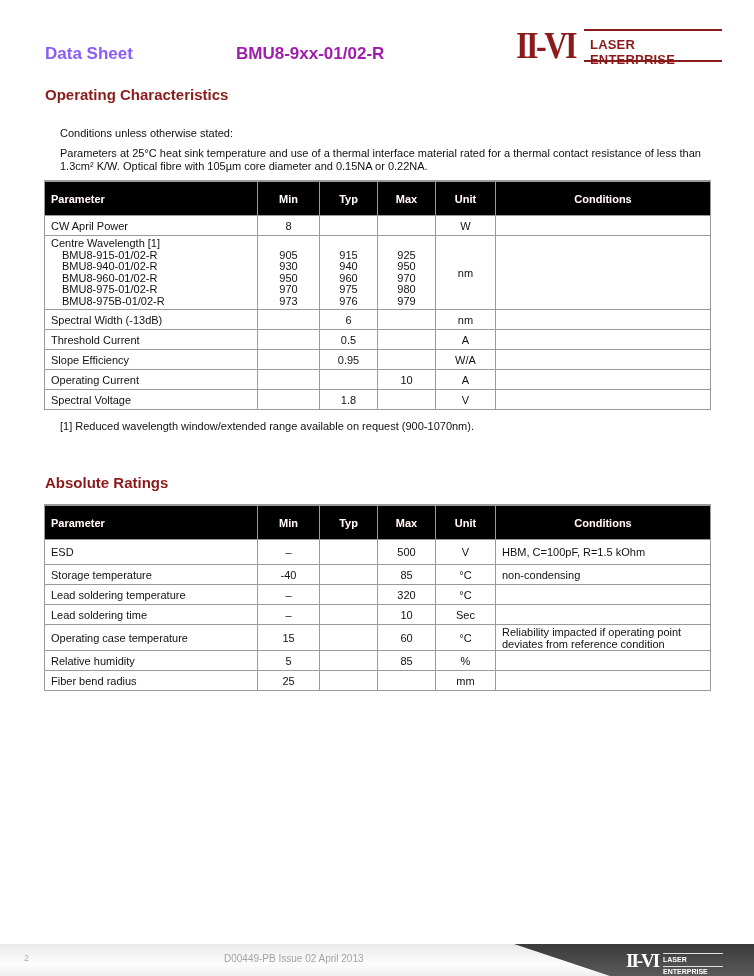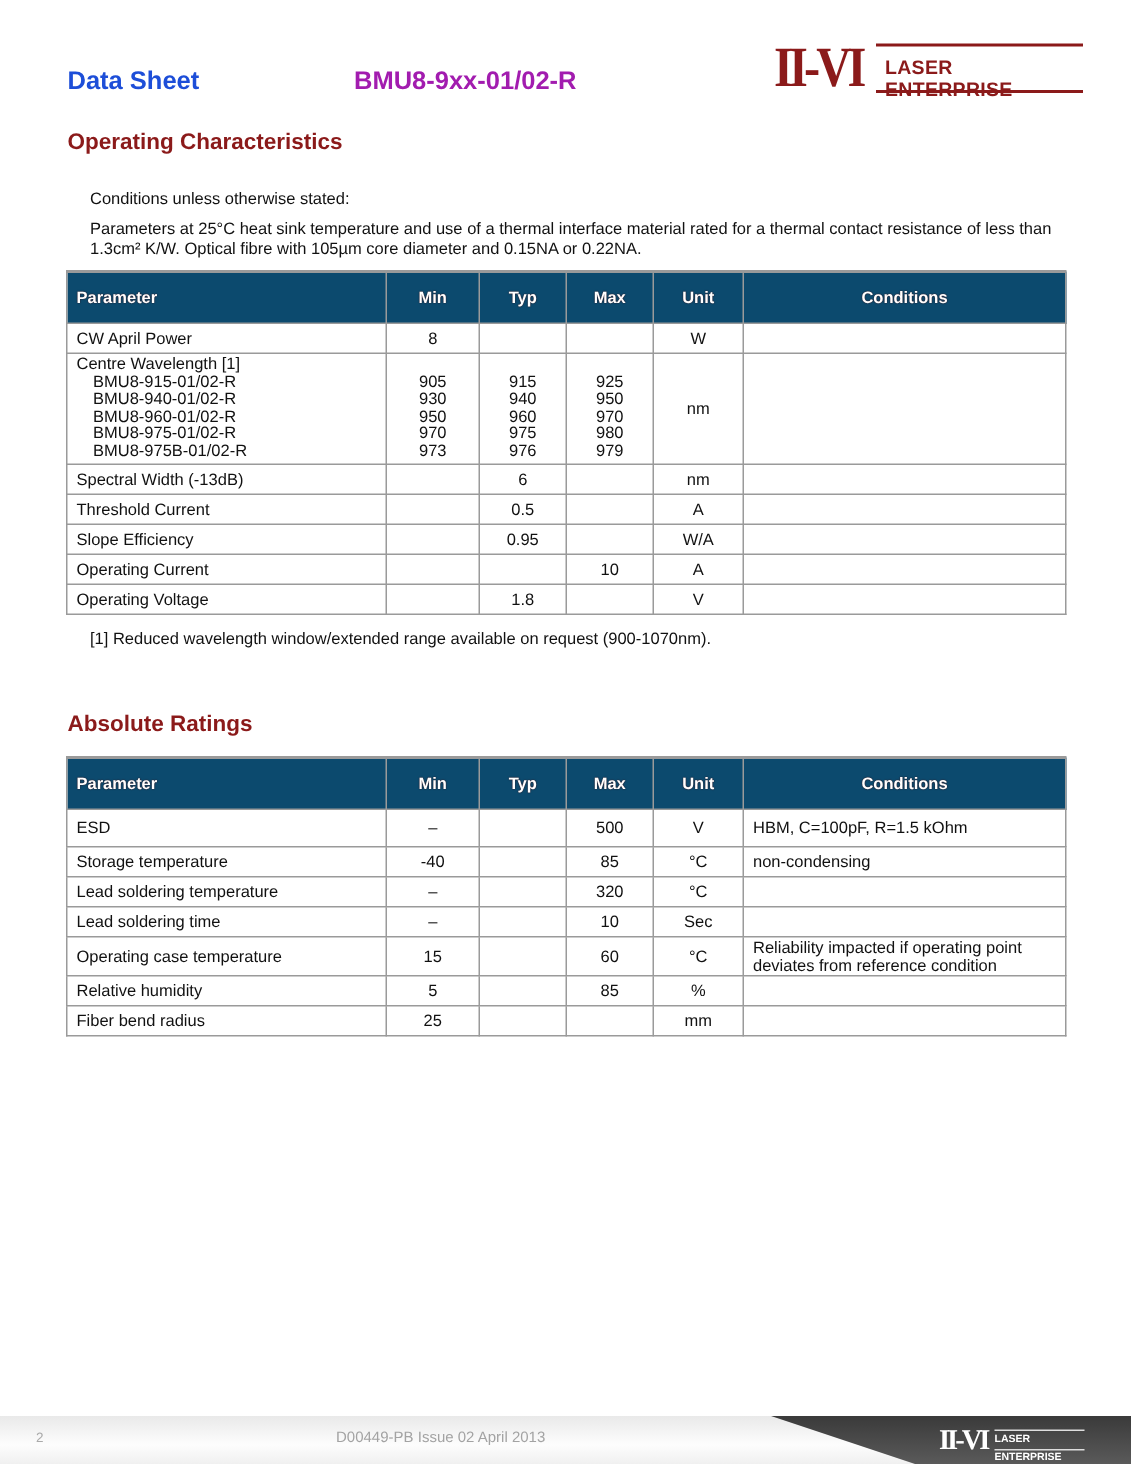--- a/index.html
+++ b/index.html
@@ -1,27 +1,27 @@
 <!DOCTYPE html>
 <html><head>
 <meta charset="utf-8">
 <style>
   html,body{margin:0;padding:0;}
   body{width:754px;height:976px;position:relative;background:#fff;font-family:"Liberation Sans",sans-serif;color:#111;overflow:hidden;}
-  .hdr-title{position:absolute;left:45px;top:44px;font-size:17px;font-weight:bold;color:#1d4ed8;text-align:right;}
+  .hdr-title{position:absolute;left:45px;top:44px;font-size:17px;font-weight:bold;color:#8b5cf6;text-align:right;}
   .hdr-part{position:absolute;left:236px;top:44px;font-size:17px;font-weight:bold;color:#a21caf;}
   .logo{position:absolute;left:516px;top:27px;width:206px;height:37px;}
   .logo .mark{position:absolute;left:0;top:0;height:37px;font-family:"Liberation Serif",serif;font-weight:bold;font-size:38px;line-height:37px;color:#8b1a1a;letter-spacing:-3px;transform:scaleX(0.85);transform-origin:left;}
   .logo .line{position:absolute;left:68px;right:0;height:2px;background:#8b1a1a;}
   .logo .l1{top:2px;} .logo .l2{bottom:2px;}
   .logo .txt{position:absolute;left:74px;top:10px;font-size:13px;font-weight:bold;color:#8b1a1a;letter-spacing:0.2px;}
   h2{position:absolute;left:45px;margin:0;font-size:15px;font-weight:bold;color:#8b1a1a;}
   .p{position:absolute;left:60px;font-size:11px;color:#111;line-height:13px;}
   table{position:absolute;left:44px;border-collapse:collapse;font-size:11px;width:666px;table-layout:fixed;}
-  th{background:#0c4a6e;color:#fff;font-weight:bold;height:33px;border:1px solid #9a9a9a;border-top:2px solid #9a9a9a;padding:0 6px;text-shadow:0 0 1px #400;}
+  th{background:#000000;color:#fff;font-weight:bold;height:33px;border:1px solid #9a9a9a;border-top:2px solid #9a9a9a;padding:0 6px;text-shadow:0 0 1px #400;}
   td{border:1px solid #9a9a9a;height:19px;padding:0 6px;vertical-align:middle;}
   td.c,th.c{text-align:center;}
   th.l{text-align:left;}
   .multi{line-height:11.5px;padding-top:2px;padding-bottom:2px;}
   .sub{padding-left:11px;display:block;}
   .foot{position:absolute;left:0;top:944px;width:754px;height:32px;background:linear-gradient(to bottom,#e9e9e9,#fdfdfd 60%,#f0f0f0);}
   .foot .num{position:absolute;left:24px;top:9px;font-size:9px;color:#aaa;}
   .foot .doc{position:absolute;left:224px;top:9px;font-size:10px;color:#a3a3a3;}
   .foot .dark{position:absolute;right:0;top:0;width:240px;height:32px;background:linear-gradient(to bottom,#3a3a3a,#5a5a5a);clip-path:polygon(0 0,100% 0,100% 100%,40% 100%);}
   .foot .flogo{position:absolute;left:626px;top:6px;color:#fff;font-family:"Liberation Serif",serif;font-weight:bold;font-size:19px;letter-spacing:-2px;}
@@ -134,21 +134,21 @@
     </tr>
     <tr>
       <td>Operating Current</td>
       <td class="c"></td>
       <td class="c"></td>
       <td class="c">10</td>
       <td class="c">A</td>
       <td></td>
     </tr>
     <tr>
-      <td>Operating Voltage</td>
+      <td>Spectral Voltage</td>
       <td class="c"></td>
       <td class="c">1.8</td>
       <td class="c"></td>
       <td class="c">V</td>
       <td></td>
     </tr>
   </tbody>
 </table>
 <div class="p" style="top:420px;">[1] Reduced wavelength window/extended range available on request (900-1070nm).</div>
 

